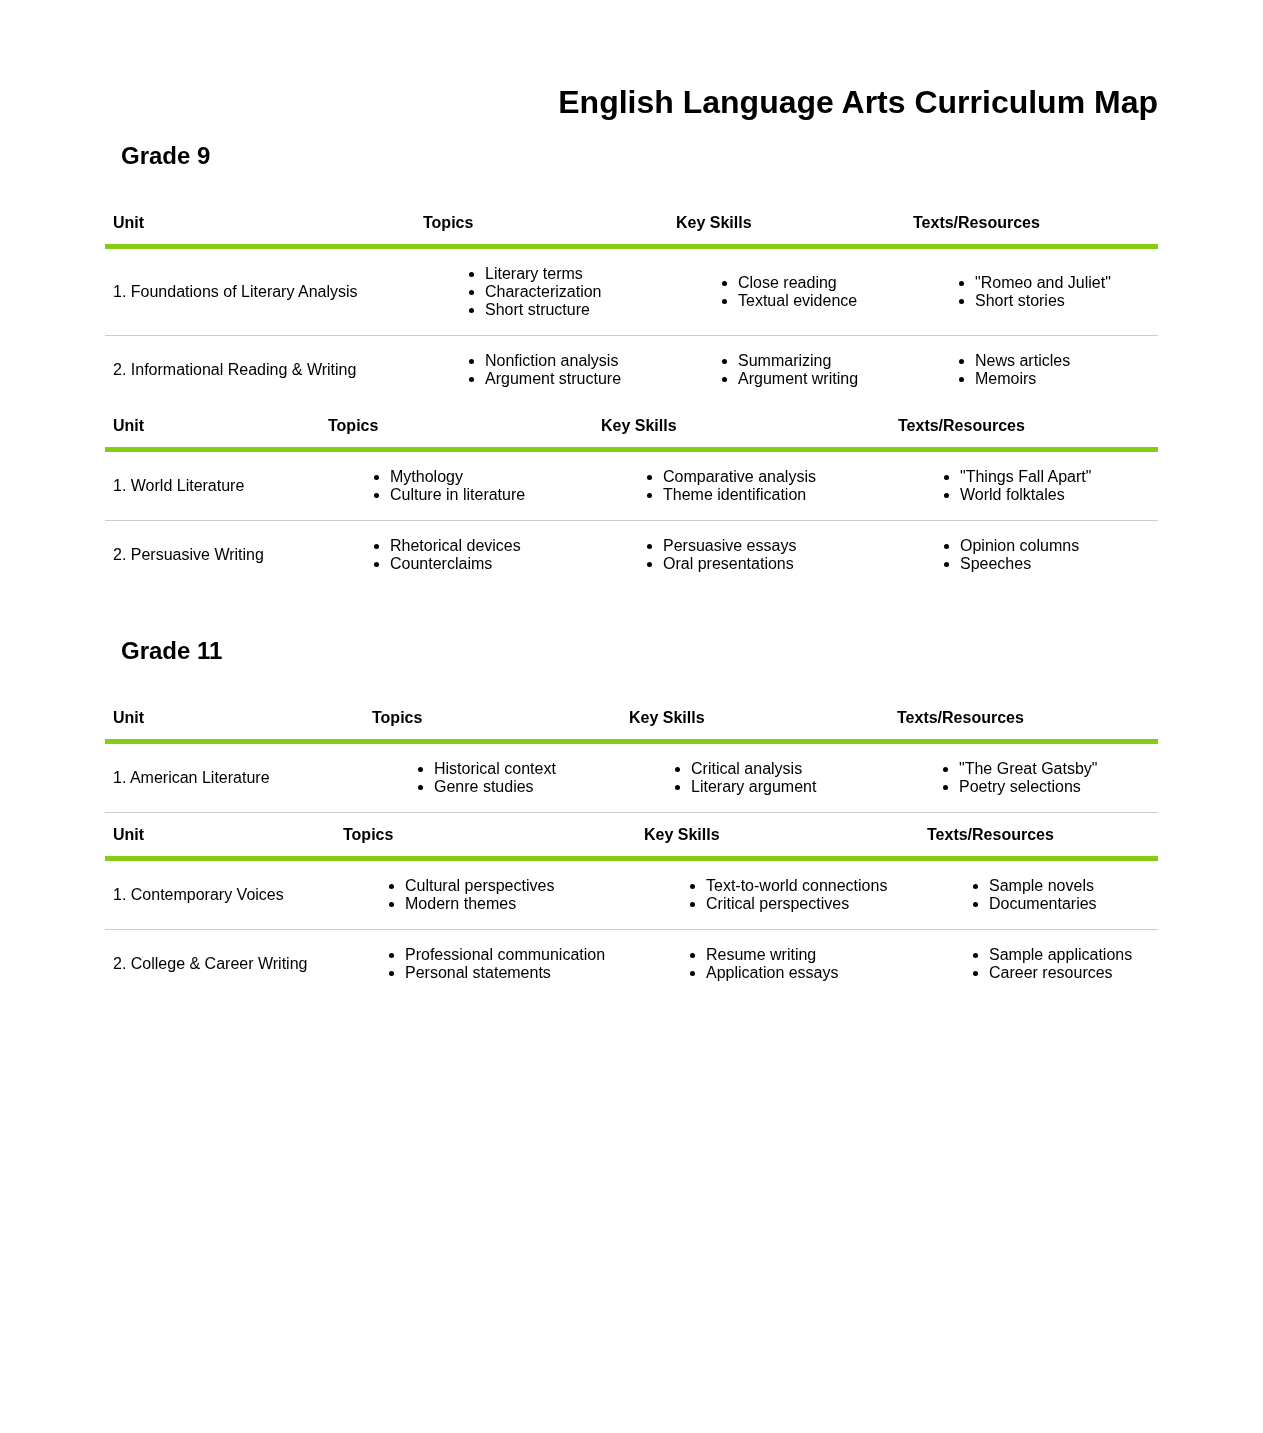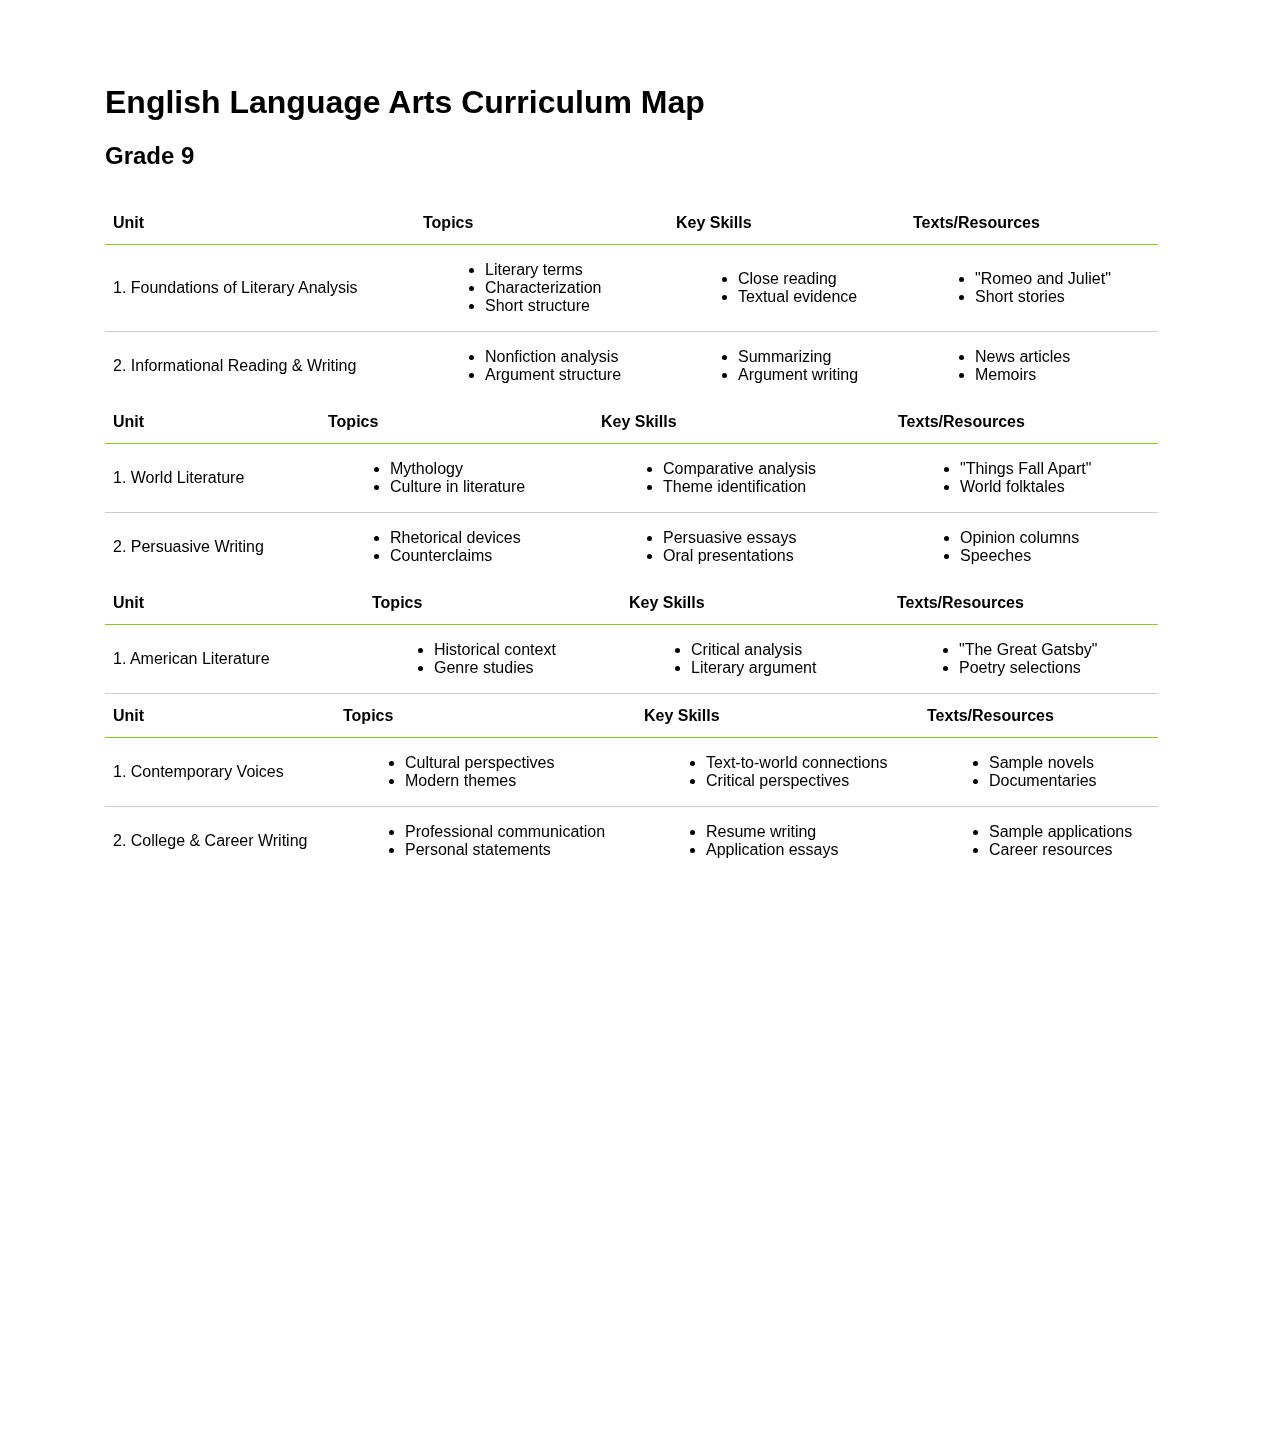--- a/index.html
+++ b/index.html
@@ -13,41 +13,42 @@
     position: relative;
     margin-left: 105px;
     width: 1053px;
     padding-top: 84px;
   }
   h1 {
     font-size: 32px;
     line-height: 37px;
     font-weight: bold;
     margin: 0;
+    text-align: right;
   }
   h1 span { display: block; }
   h2 {
     font-size: 24px;
     line-height: 28px;
     font-weight: bold;
-    margin: 48px 0 31px 0;
+    margin: 48px 0 31px 16px;
   }
   h2.first { margin-top: 21px; }
   table {
     width: 1053px;
     border-collapse: collapse;
     table-layout: fixed;
     font-size: 16px;
   }
   th {
     text-align: left;
     font-weight: bold;
     padding: 12px 8px;
     line-height: 19px;
-    border-bottom: 1px solid #84cc16;
+    border-bottom: 5px solid #84cc16;
     vertical-align: middle;
   }
   td {
     padding: 12px 8px;
     line-height: 18px;
     vertical-align: middle;
   }
   tr.row-sep td { border-bottom: 1px solid #cccccc; }
   ul {
     margin: 4px 0 4px 22px;
@@ -186,20 +187,21 @@
             <li>Opinion columns</li>
             <li>Speeches</li>
           </ul>
             </td>
         </tr>
       </tbody>
     </table>
   </section>
 
   <section>
+    <h2>Grade 11</h2>
     <table>
       <colgroup>
           <col style="width:259px">
           <col style="width:257px">
           <col style="width:268px">
           <col style="width:269px">
         </colgroup>
       <thead>
         <tr>
           <th>Unit</th>

